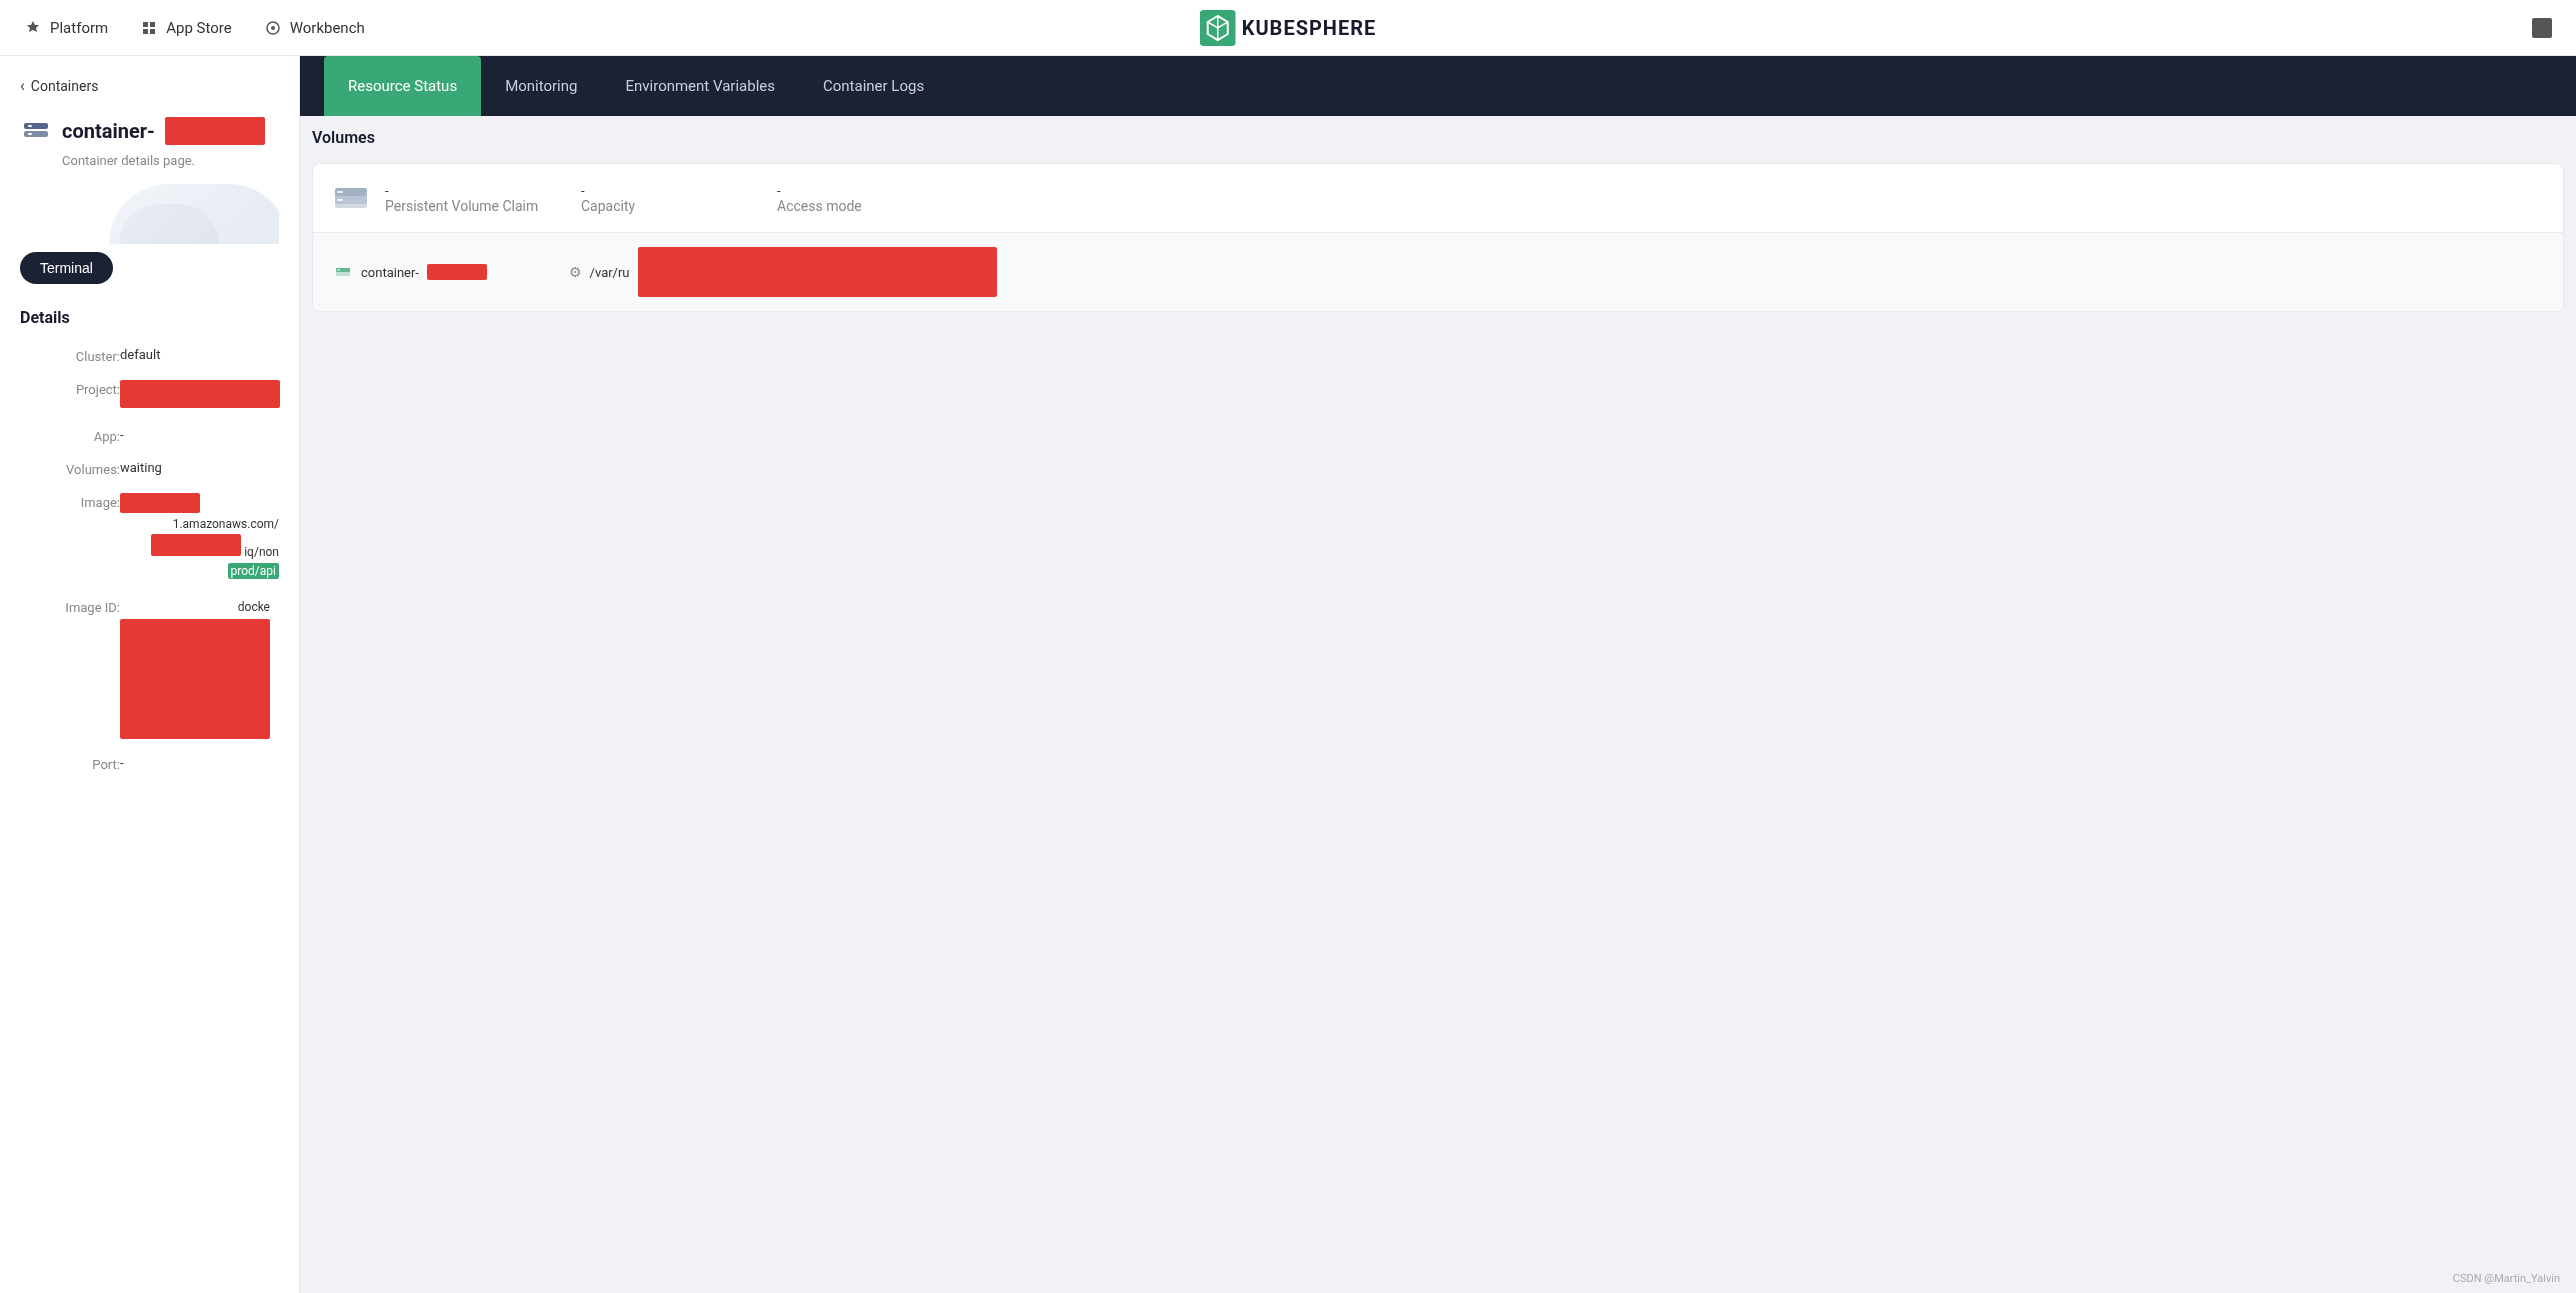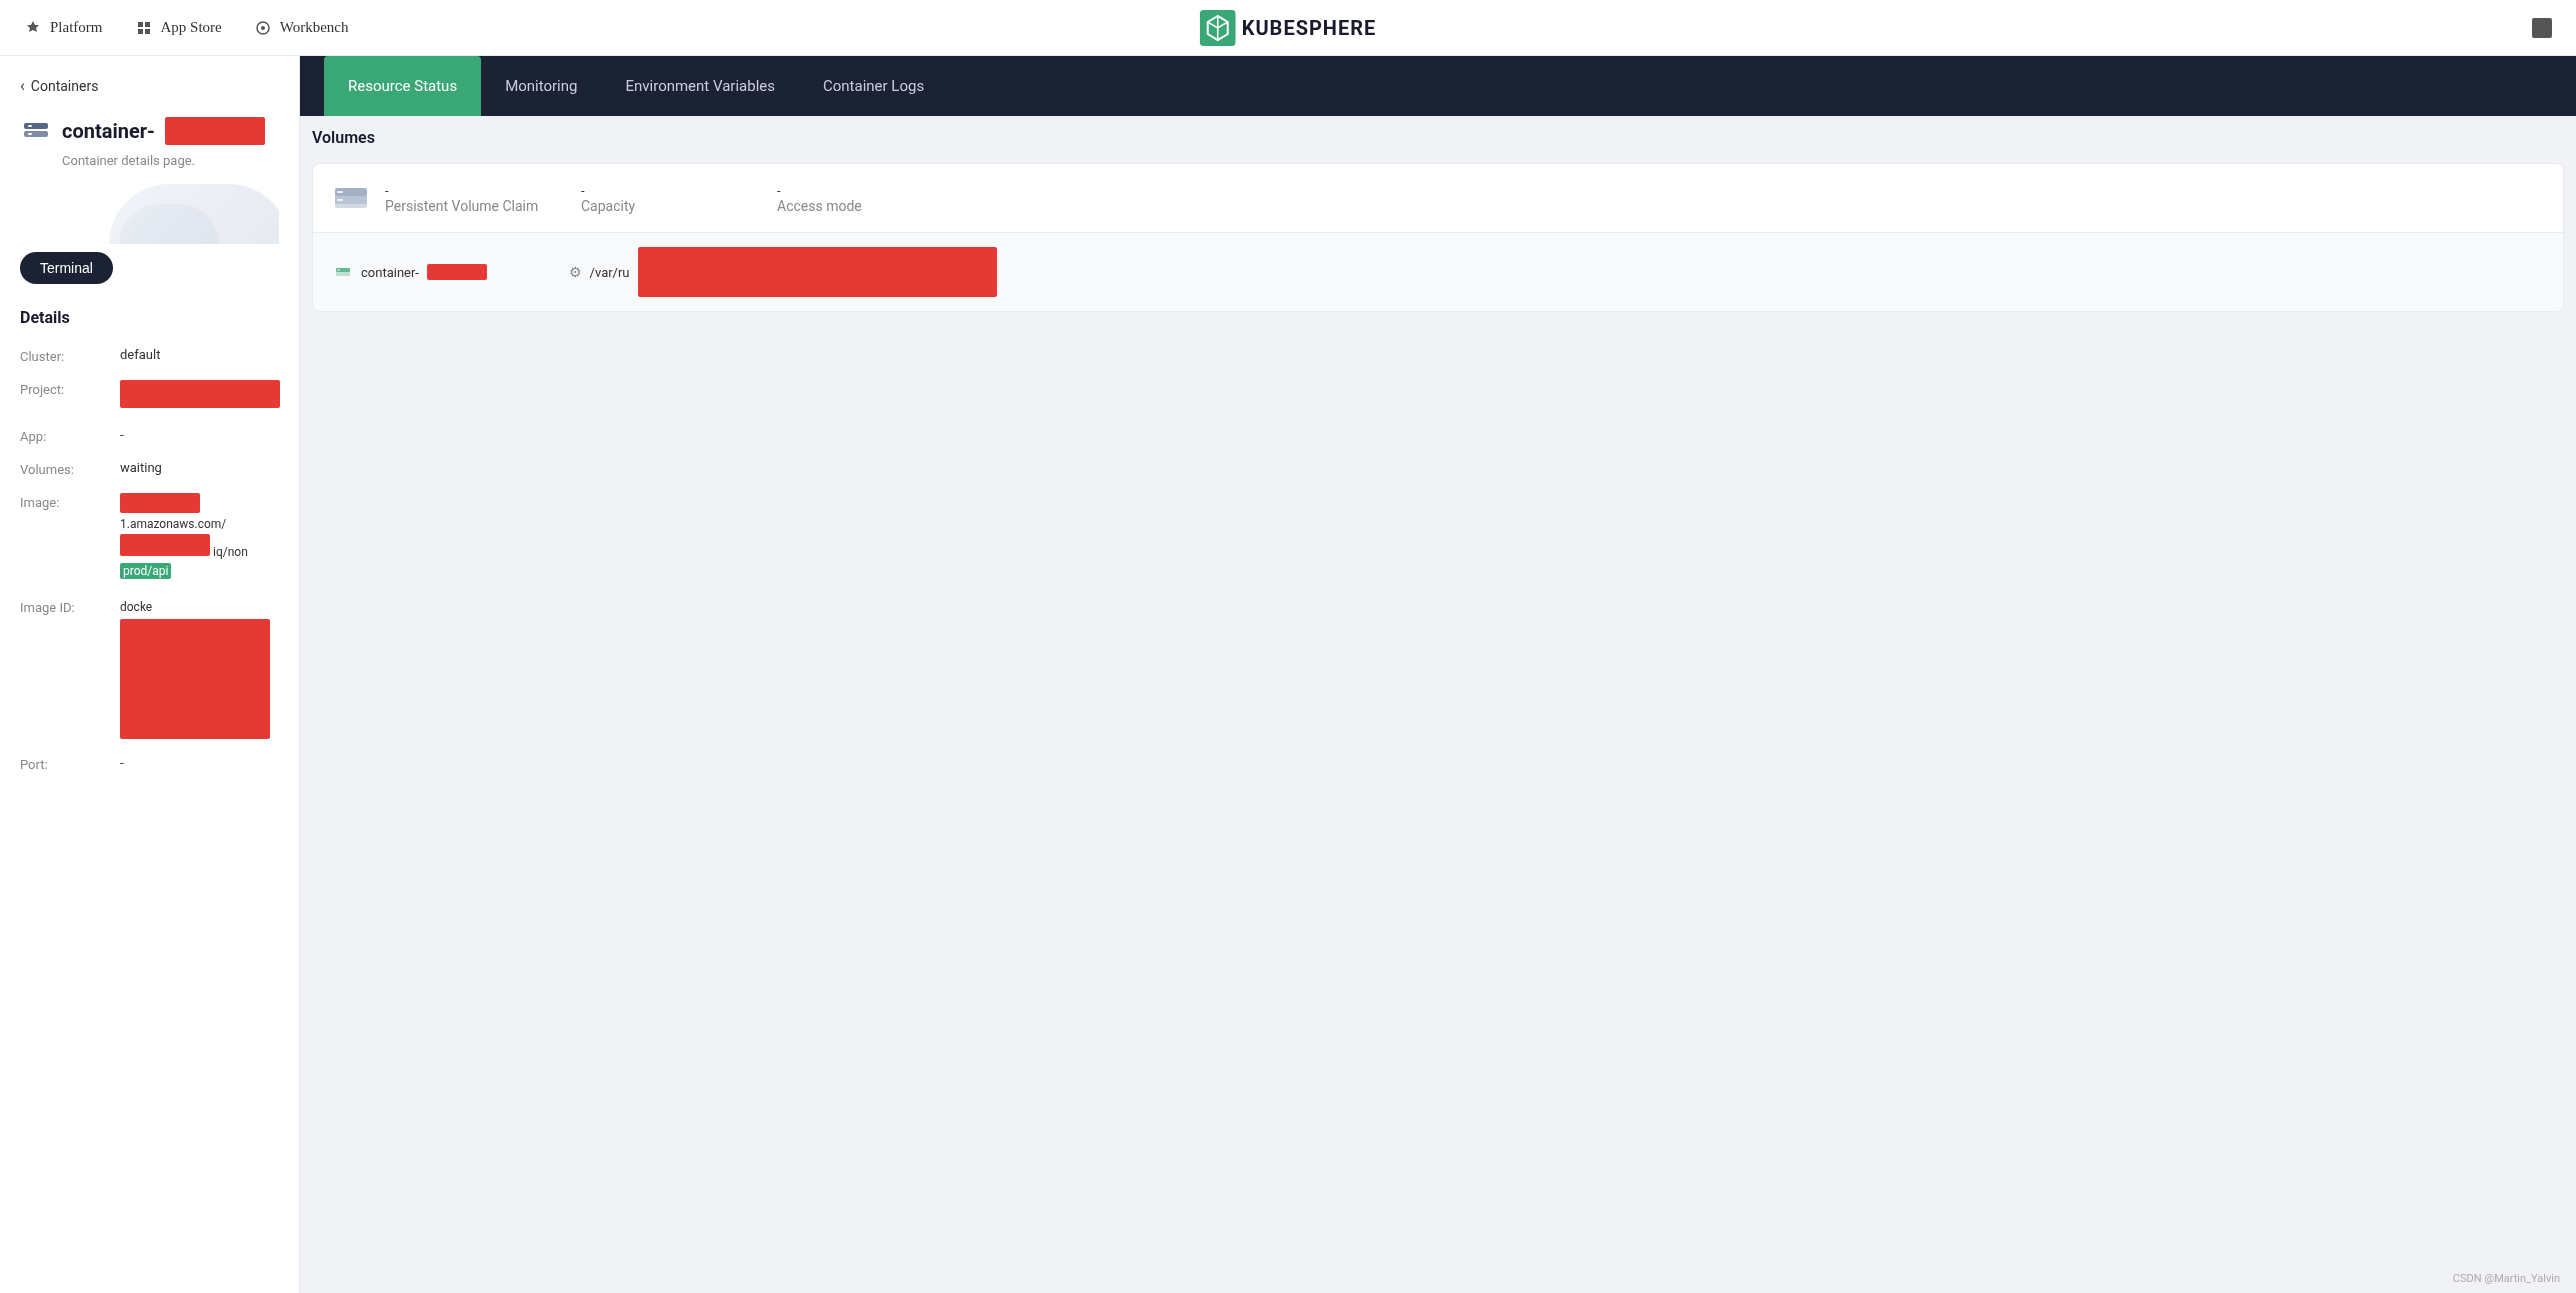--- a/index.html
+++ b/index.html
@@ -18,21 +18,20 @@
       display: flex;
       align-items: center;
       padding: 0 24px;
       border-bottom: 1px solid #e8eaed;
       position: relative;
     }
     .nav-left {
       display: flex;
       align-items: center;
       gap: 32px;
-      font-family: Liberation Serif, serif;
     }
     .nav-item {
       display: flex;
       align-items: center;
       gap: 8px;
       cursor: pointer;
       color: #333;
       font-size: 15px;
     }
     .nav-item .nav-icon {
@@ -137,20 +136,21 @@
     .details-section h3 {
       font-size: 16px;
       font-weight: 700;
       color: #1a1a2e;
       margin-bottom: 20px;
     }
     .detail-row {
       display: flex;
       margin-bottom: 16px;
       align-items: flex-start;
+      text-align: right;
     }
     .detail-label {
       width: 100px;
       color: #888;
       font-size: 13px;
       flex-shrink: 0;
       padding-top: 2px;
     }
     .detail-value {
       color: #333;

